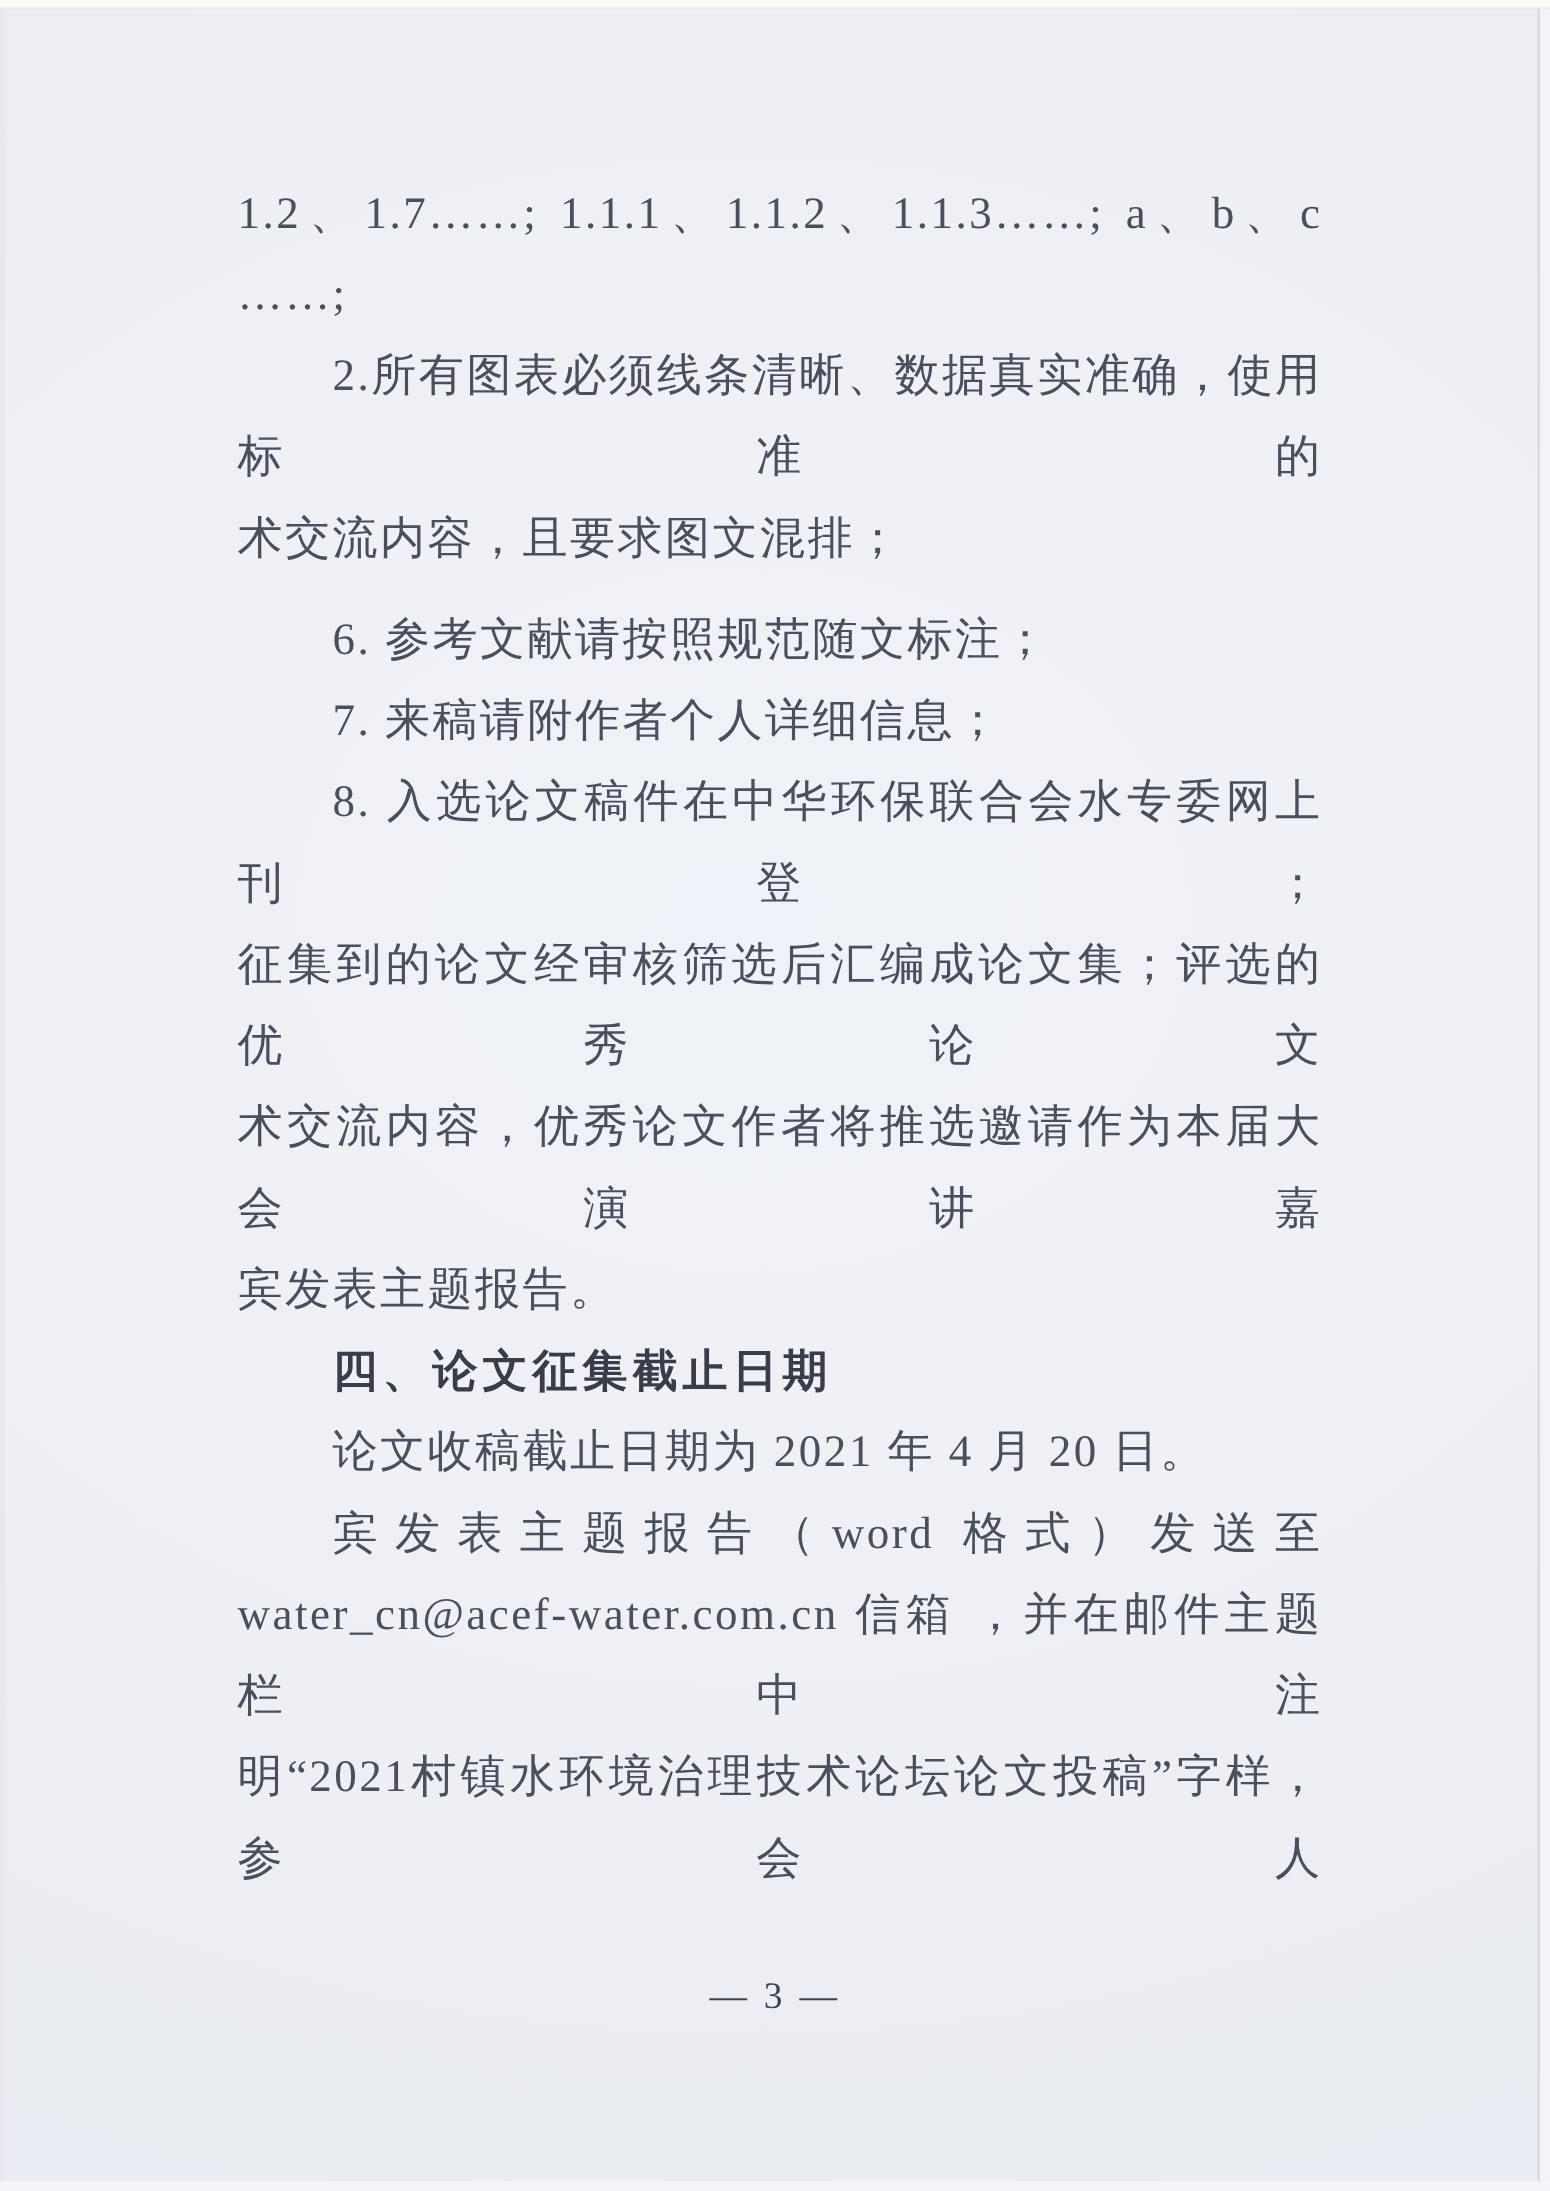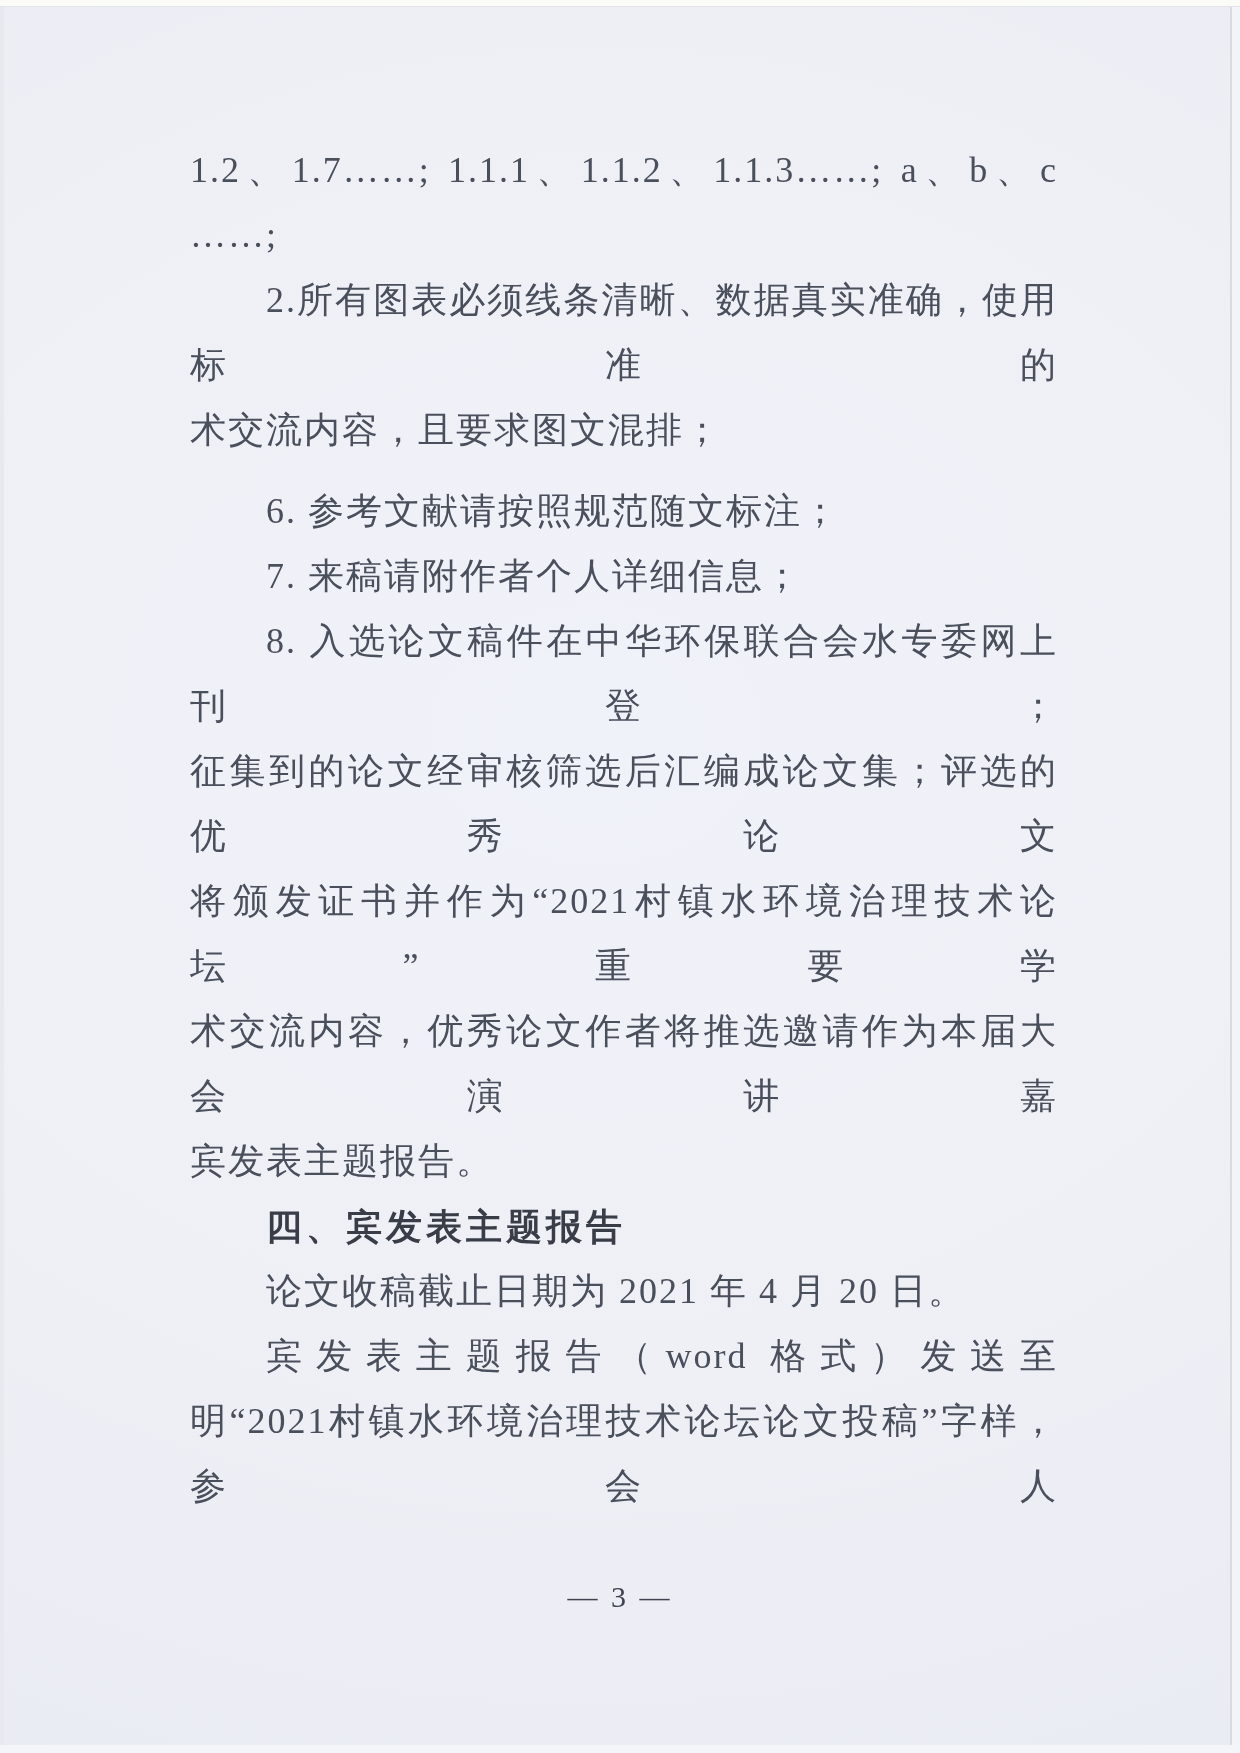--- a/index.html
+++ b/index.html
@@ -104,23 +104,23 @@
   <div class="edge-bottom"></div>
 
   <div class="content" id="content">
       <div class="line stretch">1.2、1.7……; 1.1.1、1.1.2、1.1.3……; a、b、c ……;</div>
       <div class="line indent stretch">2.所有图表必须线条清晰、数据真实准确，使用标准的</div>
       <div class="line">术交流内容，且要求图文混排；</div>
       <div class="line indent space-before">6. 参考文献请按照规范随文标注；</div>
       <div class="line indent">7. 来稿请附作者个人详细信息；</div>
       <div class="line indent stretch">8. 入选论文稿件在中华环保联合会水专委网上刊登；</div>
       <div class="line stretch">征集到的论文经审核筛选后汇编成论文集；评选的优秀论文</div>
-      <div class="line stretch">将颁发证书并作为“2021村镇水环境治理技术论坛”重要学</div>
       <div class="line stretch">术交流内容，优秀论文作者将推选邀请作为本届大会演讲嘉</div>
       <div class="line">宾发表主题报告。</div>
-      <div class="line indent bold">四、宾发表主题报告</div>
+      <div class="line indent bold">四、论文征集截止日期</div>
       <div class="line indent">论文收稿截止日期为 2021 年 4 月 20 日。</div>
       <div class="line indent stretch">宾发表主题报告（word 格式）发送至</div>
+      <div class="line stretch">water_cn@acef-water.com.cn 信箱 ，并在邮件主题栏中注</div>
       <div class="line stretch">明“2021村镇水环境治理技术论坛论文投稿”字样，参会人</div>
     </div>
 
   <div class="footer">— 3 —</div>
 </div>
 
 </body></html>

